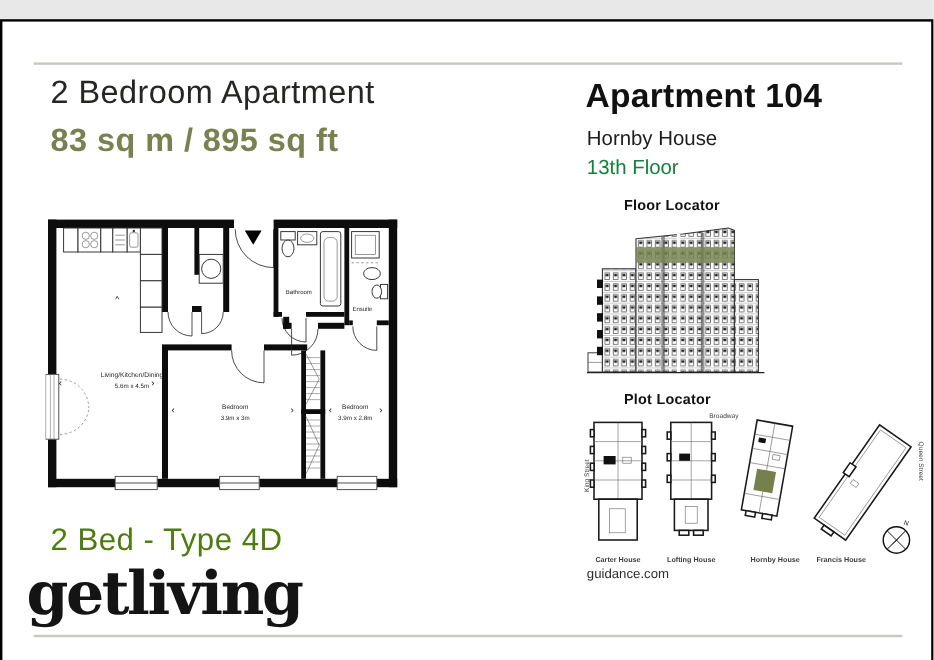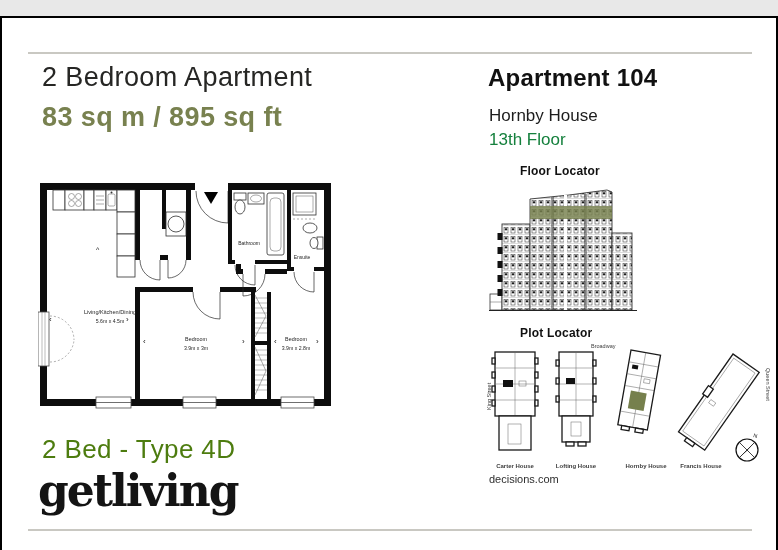--- a/index.html
+++ b/index.html
@@ -7,22 +7,22 @@
     position:relative;width:774px;height:546px;margin:16px auto;
     background:#ffffff;border:2px solid #000;
     font-family:"Liberation Sans",sans-serif;color:#232323;overflow:hidden;
   }
   .rule{position:absolute;left:26px;right:24px;height:2px;background:#c9c8c2;}
   .rule.top{top:34px;}
   .rule.bottom{top:511px;}
   .apt-title{position:absolute;left:40px;top:44px;font-size:27px;font-weight:500;letter-spacing:.4px;color:#262624;}
   .apt-area{position:absolute;left:40px;top:84px;font-size:27px;font-weight:700;letter-spacing:.4px;color:#78814f;}
   .type-label{position:absolute;left:40px;top:416px;font-size:26px;letter-spacing:.4px;color:#4d7c0f;}
-  .logo{position:absolute;left:36px;top:447px;font-family:"DejaVu Serif",serif;font-weight:800;font-size:44px;letter-spacing:-2px;color:#141414;text-align:right;}
-  .apt-name{position:absolute;left:486px;top:46px;font-size:24px;font-weight:800;letter-spacing:.2px;color:#111;}
+  .logo{position:absolute;left:20px;top:447px;font-family:"DejaVu Serif",serif;font-weight:800;font-size:50px;letter-spacing:-2px;color:#141414;text-align:right;}
+  .apt-name{position:absolute;left:486px;top:46px;font-size:28px;font-weight:800;letter-spacing:.2px;color:#111;}
   .apt-building{position:absolute;left:487px;top:88px;font-size:17px;color:#1d1d1d;}
   .apt-floor{position:absolute;left:487px;top:112px;font-size:17px;color:#15803d;}
   .sec-title{position:absolute;left:487px;font-size:12px;font-weight:700;color:#111;letter-spacing:.2px;padding-left:31px;}
   .sec-title.floor{top:146px;}
   .sec-title.plot{top:308px;}
   .floorplan{position:absolute;left:36px;top:161px;}
   .elev{position:absolute;left:487px;top:163px;}
   .plots{position:absolute;left:483px;top:320px;}
   .website{position:absolute;left:487px;top:455px;font-size:11px;color:#2e2e2e;}
   .disclaimer{position:absolute;left:487px;top:470px;width:276px;font-size:9.5px;line-height:1.42;color:#3a3a3a;}
@@ -303,16 +303,16 @@
       <line x1="254.5" y1="104.5" x2="269.5" y2="119.5" stroke="#111" stroke-width="0.8"></line>
       <line x1="254.5" y1="119.5" x2="269.5" y2="104.5" stroke="#111" stroke-width="0.8"></line>
       <polygon points="254.5,119.5 269.5,104.5 262,112.8" fill="#111"></polygon>
       <text x="268" y="99" font-size="5.5" fill="#111" transform="rotate(15 268 99)">N</text>
     </g>
   </svg>
 
   <div class="type-label">2 Bed - Type 4D</div>
   <div class="logo">getliving</div>
 
-  <div class="website">decisions.com</div>
+  <div class="website">guidance.com</div>
 
   <div class="rule bottom"></div>
 </div>
 
 </body></html>

